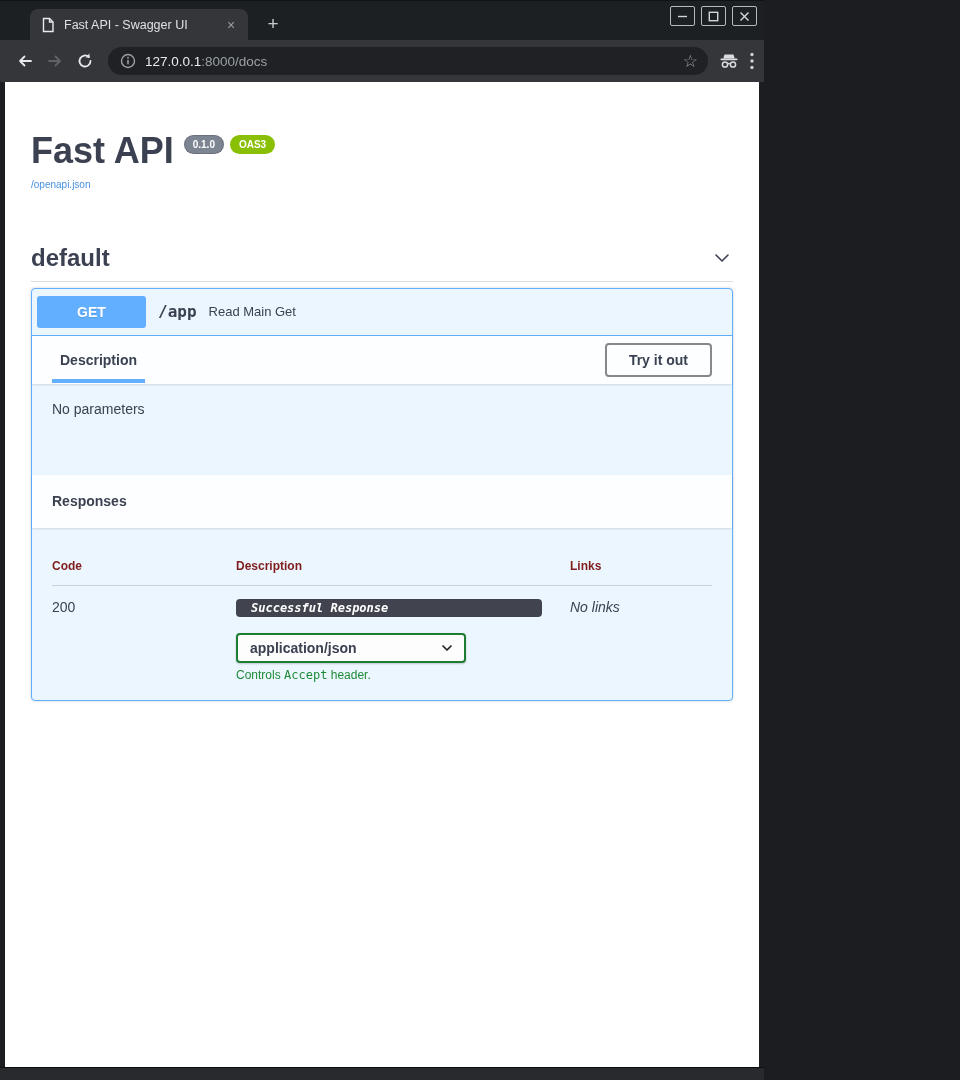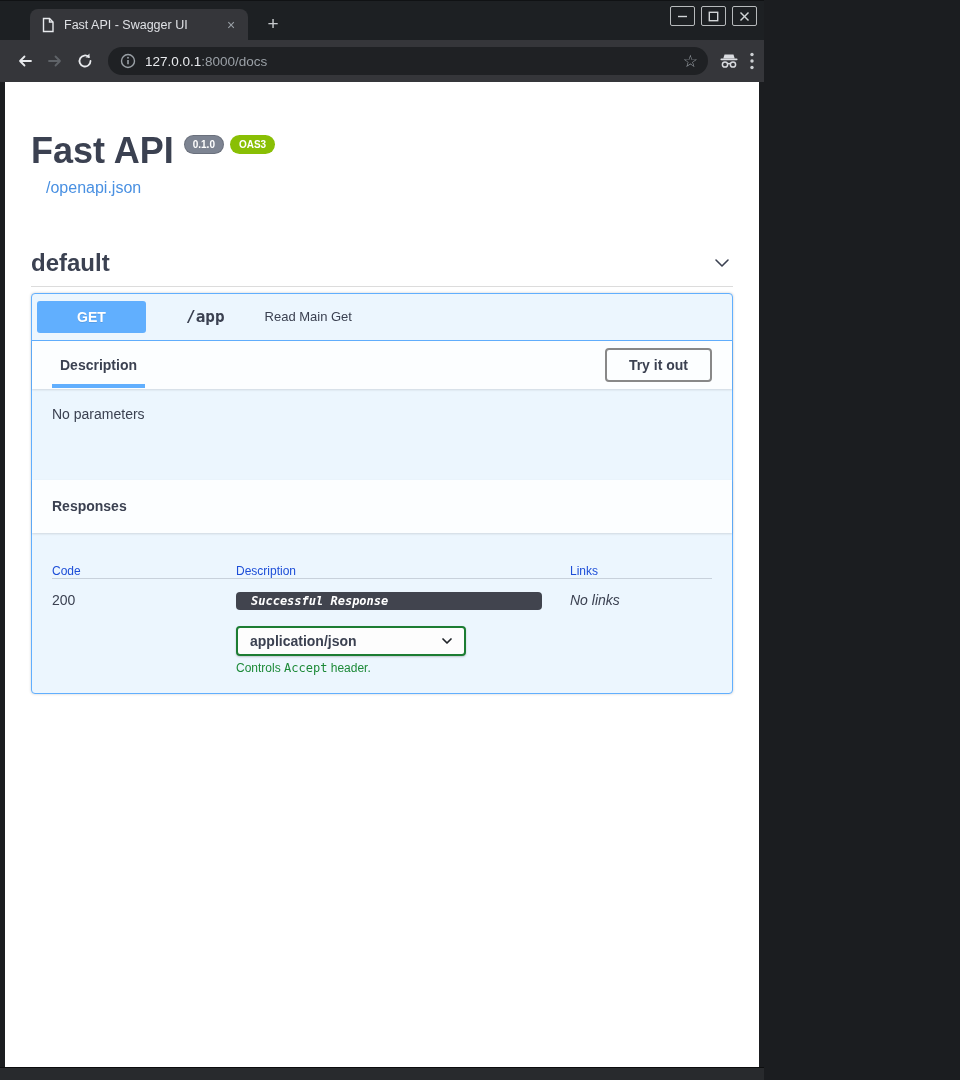--- a/index.html
+++ b/index.html
@@ -38,51 +38,51 @@
 
   .swagger { padding: 0 26px; color: #3b4151; }
 
   .info { margin-top: 50px; }
   .title-row { display: flex; align-items: flex-start; }
   .api-title { font-size: 36px; font-weight: 700; color: #3b4151; line-height: 1.05; }
   .badges { display: flex; gap: 6px; margin: 3px 0 0 10px; }
   .badge { font-size: 10px; font-weight: 700; color: #fff; padding: 3px 9px; border-radius: 58px; line-height: 1.3; }
   .badge.version { background: #7d8492; box-shadow: inset 0 0 0 1px rgba(0,0,0,.15); }
   .badge.oas { background: #89bf04; }
-  .spec-link { display: inline-block; margin-top: 9px; font-size: 16px; color: #4990e2; text-decoration: none; margin-left: 15px; }
+  .spec-link { display: inline-block; margin-top: 9px; font-size: 10px; color: #4990e2; text-decoration: none; }
 
   .tag-section { margin-top: 52px; }
   .tag-header { display: flex; justify-content: space-between; align-items: center;
                 border-bottom: 1px solid #dcdcdc; padding-bottom: 9px; cursor: pointer; }
   .tag-name { font-size: 24px; font-weight: 700; color: #3b4151; }
 
   .opblock { margin-top: 6px; border: 1px solid #61affe; border-radius: 4px; background: #ecf6fe;
              box-shadow: 0 0 3px rgba(0,0,0,.19); }
-  .opblock-summary { display: flex; align-items: center; padding: 7px 5px; border-bottom: 1px solid #61affe; cursor: pointer; gap: 28px; }
+  .opblock-summary { display: flex; align-items: center; padding: 7px 5px; border-bottom: 1px solid #61affe; cursor: pointer; }
   .method-badge { background: #61affe; color: #fff; font-weight: 700; font-size: 14px; width: 109px;
                   text-align: center; padding: 8px 0; border-radius: 3px; text-shadow: 0 1px 0 rgba(0,0,0,.1); }
   .op-path { font-family: "DejaVu Sans Mono", monospace; font-size: 16px; font-weight: 700; color: #3b4151; margin-left: 12px; }
   .op-summary-text { font-size: 13px; color: #3b4151; margin-left: 12px; }
 
   .section-header { display: flex; justify-content: space-between; align-items: center;
                     background: rgba(255,255,255,.85); box-shadow: 0 1px 2px rgba(0,0,0,.12);
                     padding: 0 20px; min-height: 48px; position: relative; }
   .tab-param { font-size: 14px; font-weight: 700; color: #3b4151; position: relative; padding: 0 8px; }
   .tab-param::after { content: ""; position: absolute; left: 0; right: 0; bottom: -15px; height: 4px; background: #61affe; }
   .try-btn { background: transparent; border: 2px solid #888; border-radius: 4px; padding: 7px 22px;
              font-family: "Liberation Sans", sans-serif; font-size: 14px; font-weight: 700; color: #3b4151; cursor: pointer; }
 
   .params-body { padding: 17px 20px 58px; font-size: 14px; color: #3b4151; }
 
   .responses-header { min-height: 53px; }
   .section-title { font-size: 14px; font-weight: 700; color: #3b4151; }
 
   .responses-body { padding: 31px 20px 18px; }
-  .resp-cols { display: flex; font-size: 12px; font-weight: 400; color: #1d4ed8;
-               border-bottom: 1px solid rgba(59,65,81,.2); }
+  .resp-cols { display: flex; font-size: 12px; font-weight: 700; color: #7f1d1d;
+               padding-bottom: 12px; border-bottom: 1px solid rgba(59,65,81,.2); }
   .resp-row { display: flex; padding-top: 13px; font-size: 14px; color: #3b4151; }
   .col-code { width: 184px; flex: 0 0 auto; }
   .col-desc { flex: 1 1 auto; }
   .col-links { width: 142px; flex: 0 0 auto; }
   .markdown-box { background: #41444e; border-radius: 4px; padding: 2px 15px; margin-right: 28px;
                   color: #ffffff; font-family: "DejaVu Sans Mono", monospace; font-style: italic;
                   font-weight: 700; font-size: 12px; }
   .media-select { margin-top: 16px; width: 230px; height: 30px; border: 2px solid #1c7d33; border-radius: 4px;
                   background: #fdfdfd; display: flex; align-items: center; padding: 0 10px 0 12px; cursor: pointer;
                   box-shadow: 0 1px 2px rgba(0,0,0,.2); }

